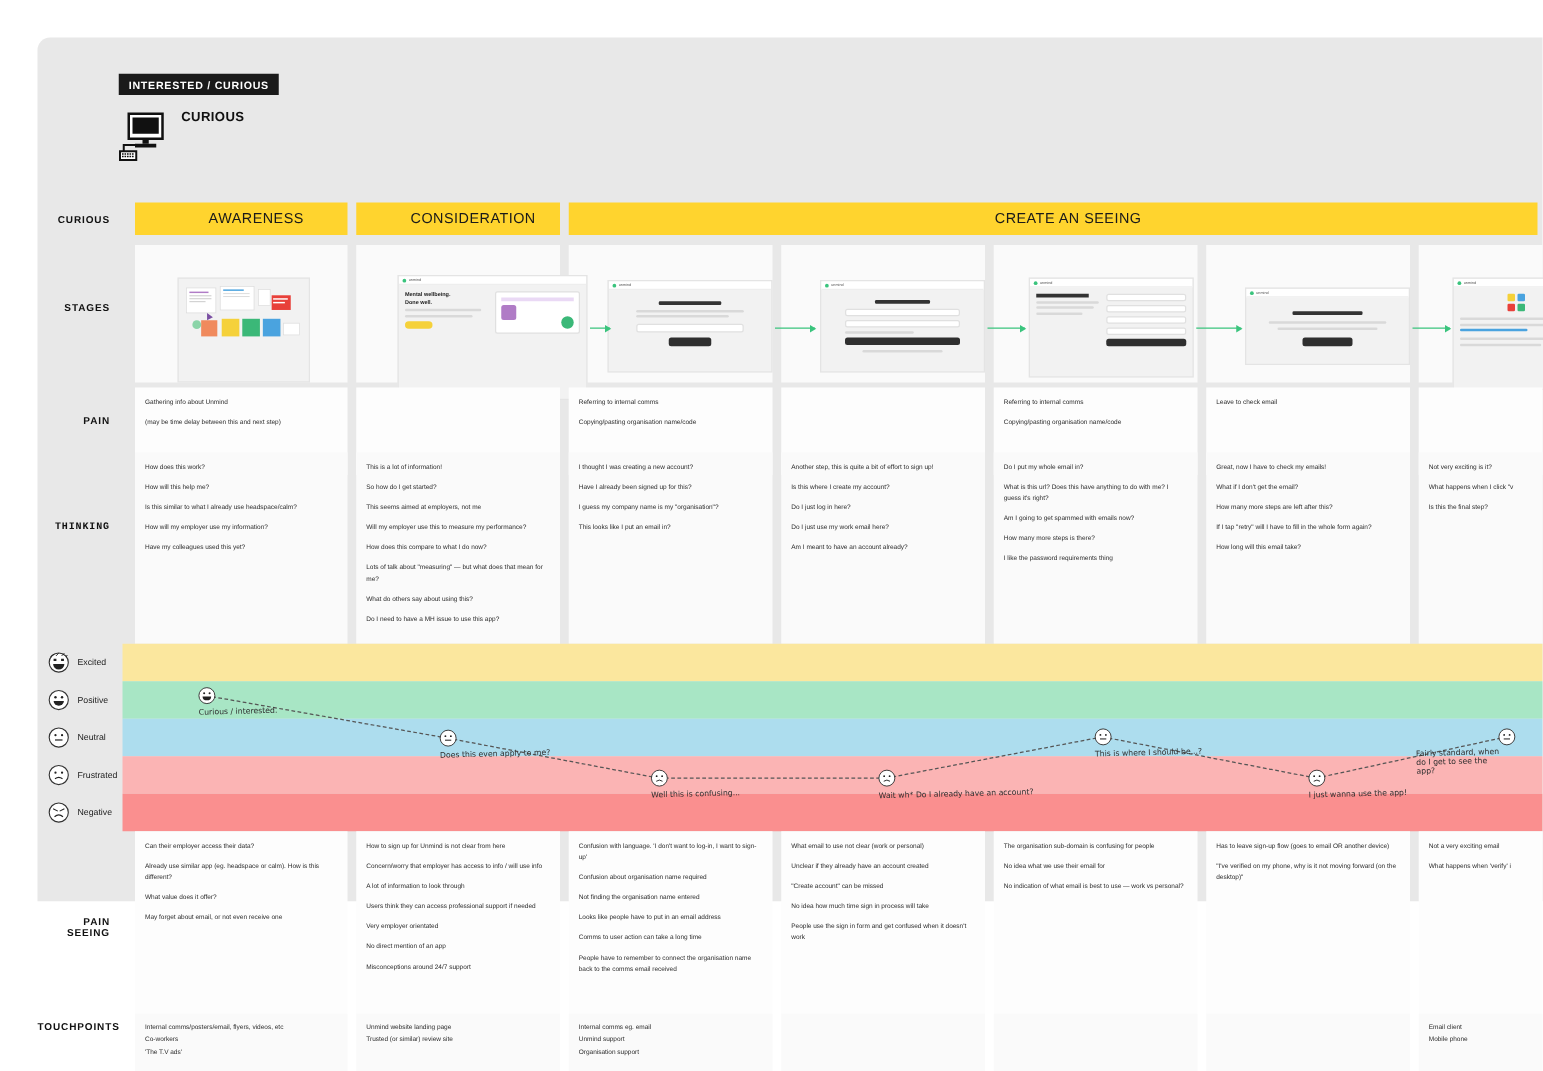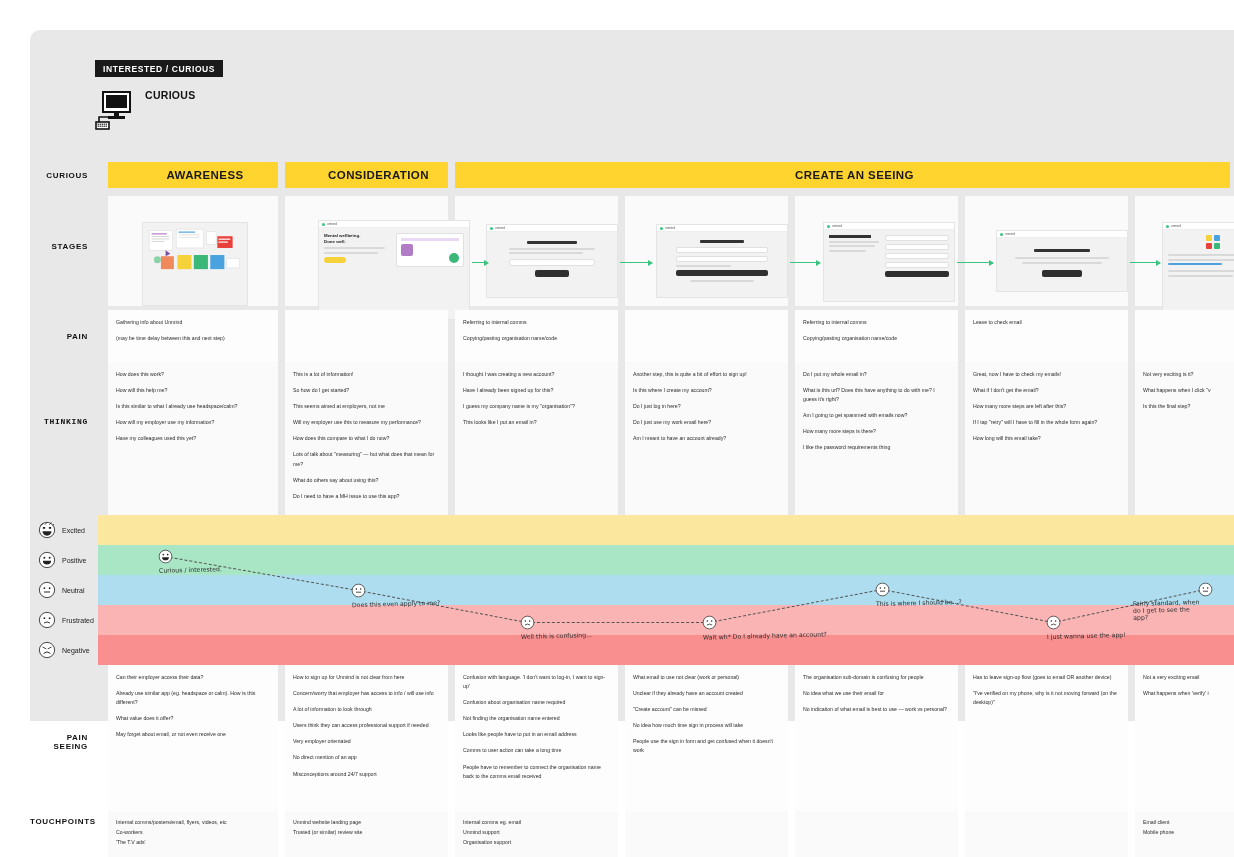--- a/index.html
+++ b/index.html
@@ -33,21 +33,21 @@
   .rowlabel {
     position: absolute; left: 0; width: 68px;
     font-size: 8px; font-weight: bold; letter-spacing: .7px;
     color: #111; text-align: right;
   }
   .band { position: absolute; left: 68px; right: 0; }
 
   
   .stagebar { position: absolute; height: 26px; background: #FFD42E;
     display: flex; align-items: center; justify-content: center;
-    font-size: 11.5px; font-weight: bold; color: #1a1a1a; letter-spacing: .4px; padding-left: 24px; }
+    font-size: 11.5px; font-weight: normal; color: #1a1a1a; letter-spacing: .4px; padding-left: 24px; }
 
   .cell { position: absolute; background: #fafafa; }
   .cell.white { background: #fdfdfd; }
 
   .note { font-size: 5.2px; line-height: 1.75; color: #2b2b2b; }
   .note p { margin-bottom: 7px; }
 
   
   .shot { position: absolute; background: #f2f2f2; border: 1px solid #e4e4e4; overflow: hidden; }
   .shot .bar { height: 7px; background: #fff; border-bottom: 1px solid #eee; display:flex; align-items:center; padding-left:3px; gap:2px;}

